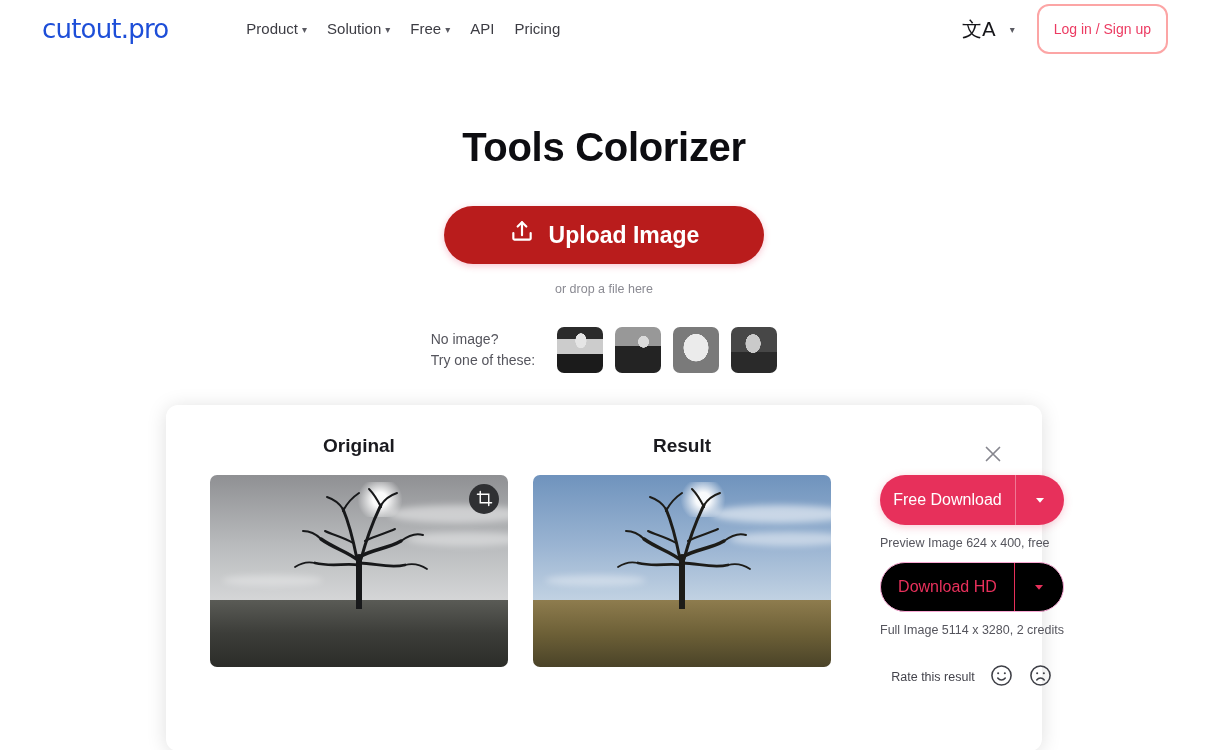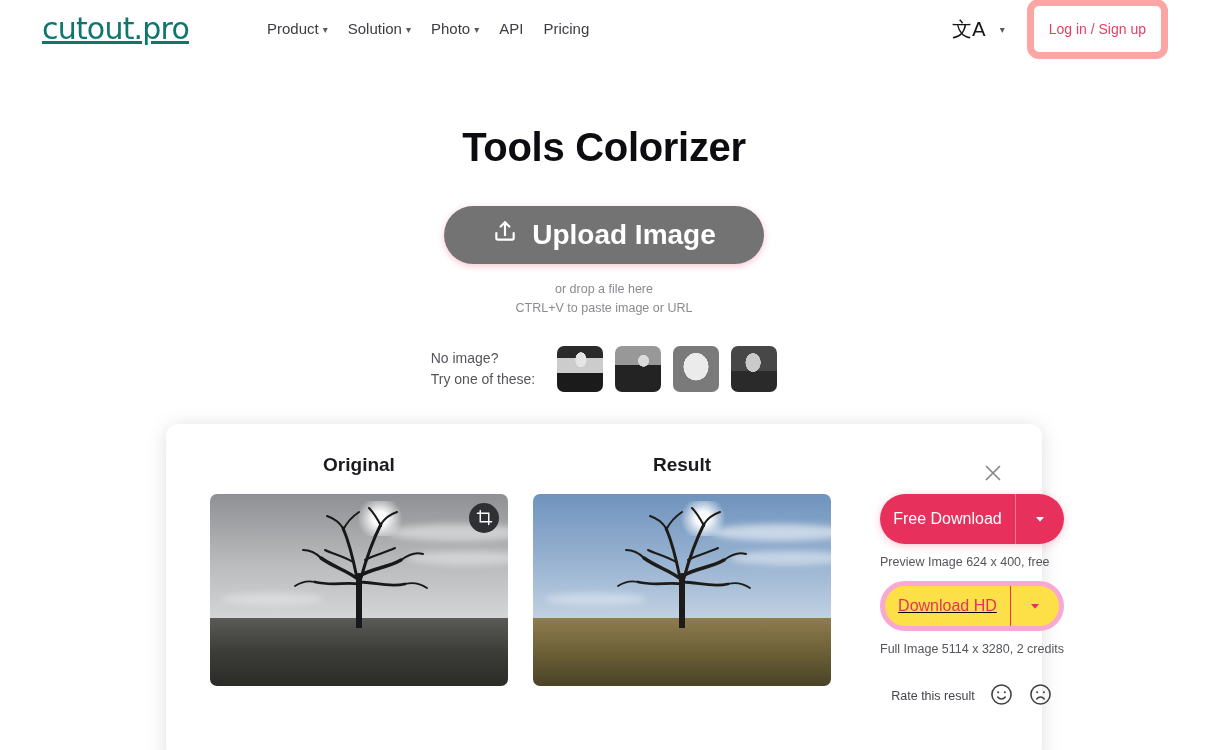--- a/index.html
+++ b/index.html
@@ -14,27 +14,26 @@
   
   .header {
     height: 57px;
     display: flex;
     align-items: center;
     padding: 0 40px 0 42px;
     position: relative;
   }
   .logo {
     font-family: "DejaVu Sans", sans-serif;
-    font-size: 30px;
+    font-size: 26px;
     letter-spacing: -0.8px;
-    color: #0f766e;
+    color: #1d4ed8;
     font-weight: 400;
     white-space: nowrap;
     cursor: pointer;
-    text-decoration: underline;
   }
   .nav {
     display: flex;
     align-items: center;
     gap: 20px;
     margin-left: 78px;
   }
   .nav-item {
     font-size: 15px;
     color: #3c3c43;
@@ -62,21 +61,21 @@
     gap: 14px;
     cursor: pointer;
   }
   .lang-glyph {
     font-size: 20px;
     color: #16161a;
     line-height: 1;
     font-family: "DejaVu Sans", sans-serif;
   }
   .login-btn {
-    border: 7px solid #fca5a5;
+    border: 2px solid #fca5a5;
     color: #ec3b62;
     background: #fff;
     border-radius: 12px;
     padding: 15px 15px;
     font-size: 14px;
     cursor: pointer;
     white-space: nowrap;
   }
 
   
@@ -85,25 +84,25 @@
     font-size: 40px;
     font-weight: bold;
     color: #0d0d11;
     margin: 0;
     letter-spacing: -0.3px;
   }
   .upload-btn {
     margin: 36px auto 16px;
     width: 320px;
     height: 58px;
-    background: #737373;
+    background: #b91c1c;
     border: none;
     border-radius: 29px;
     color: #fff;
-    font-size: 28px;
+    font-size: 23px;
     font-weight: bold;
     display: flex;
     align-items: center;
     justify-content: center;
     gap: 14px;
     cursor: pointer;
     box-shadow: 0 2px 7px rgba(231,48,91,0.28);
   }
   .hint {
     margin-top: 13px;
@@ -237,23 +236,22 @@
     display: flex; align-items: center; justify-content: center;
     color: #fff; font-size: 16px;
     border-right: 1px solid rgba(255,255,255,0.35);
   }
   .split-btn.filled .sb-caret {
     width: 48px;
     display: flex; align-items: center; justify-content: center;
     color: #fff;
   }
   .split-btn.outline {
-    background: #fde047;
-    border: 5px solid #f9a8d4;
-    text-decoration: underline;
+    background: #000000;
+    border: 1px solid #f9a8d4;
   }
   .split-btn.outline .sb-label {
     flex: 1;
     display: flex; align-items: center; justify-content: center;
     color: #e7305b; font-size: 16px;
     border-right: 1px solid #e7305b;
   }
   .split-btn.outline .sb-caret {
     width: 48px;
     display: flex; align-items: center; justify-content: center;
@@ -285,21 +283,21 @@
   <div class="nav">
     <div class="nav-item">
       <span>Product</span>
       <span class="caret">▾</span>
     </div>
     <div class="nav-item">
       <span>Solution</span>
       <span class="caret">▾</span>
     </div>
     <div class="nav-item">
-      <span>Photo</span>
+      <span>Free</span>
       <span class="caret">▾</span>
     </div>
     <div class="nav-item">
       <span>API</span>
     </div>
     <div class="nav-item">
       <span>Pricing</span>
     </div>
   </div>
 
@@ -321,21 +319,20 @@
         <path d="M12 15V3"></path>
           <path d="M8 7l4-4 4 4"></path>
         <path d="M4 13v5a1 1 0 0 0 1 1h14a1 1 0 0 0 1-1v-5"></path>
       </svg>
     </span>
     <span>Upload Image</span>
   </button>
 
   <div class="hint">
     <div>or drop a file here</div>
-    <div>CTRL+V to paste image or URL</div>
   </div>
 
   <div class="samples">
     <div class="samples-label">
       <div>No image?</div>
       <div>Try one of these:</div>
     </div>
     <div class="thumb t1"></div>
     <div class="thumb t2"></div>
     <div class="thumb t3"></div>

